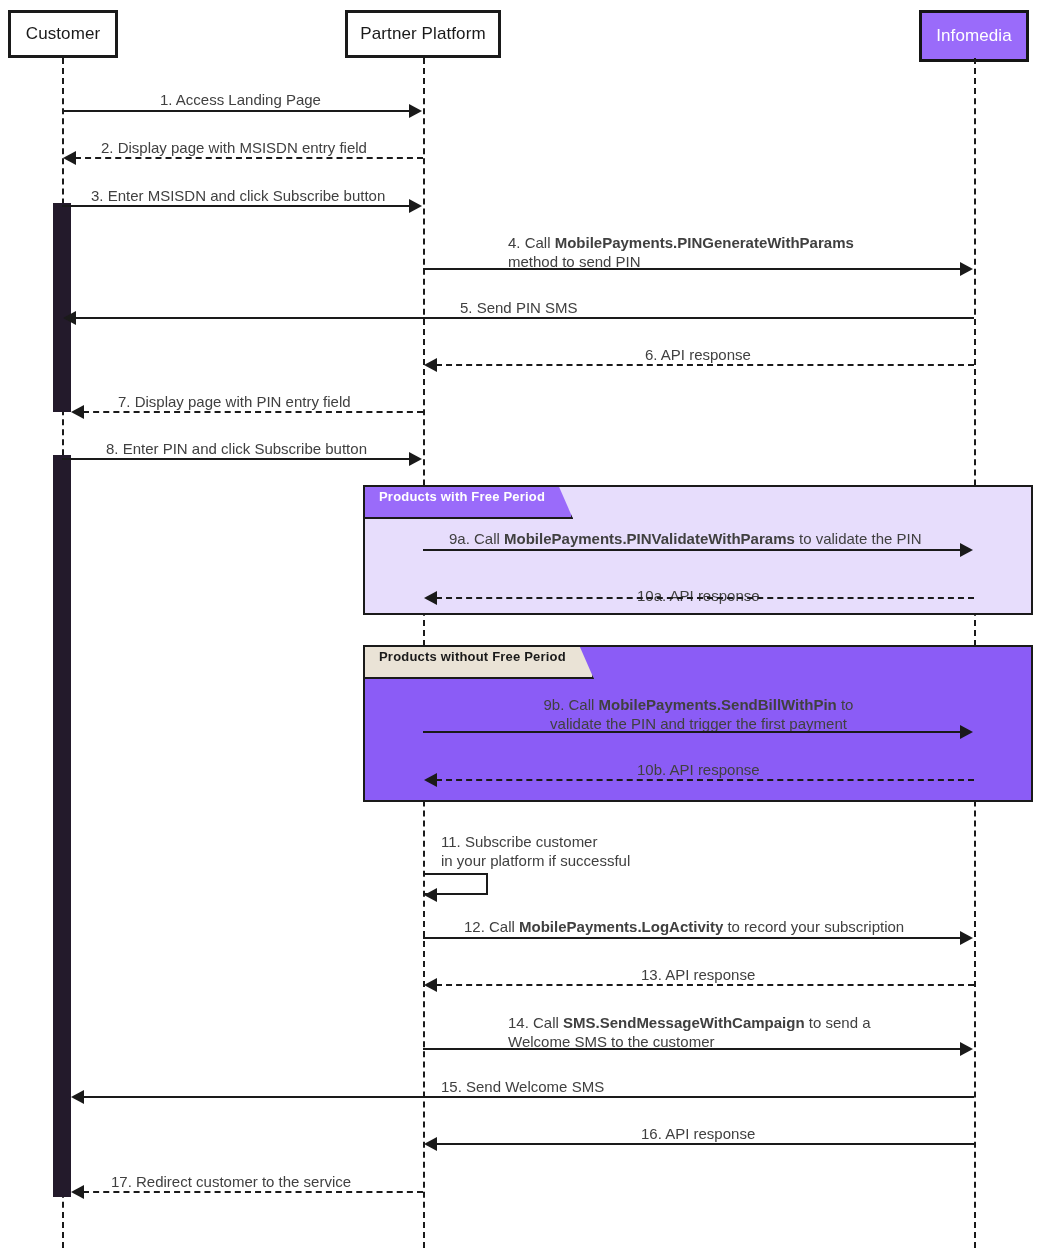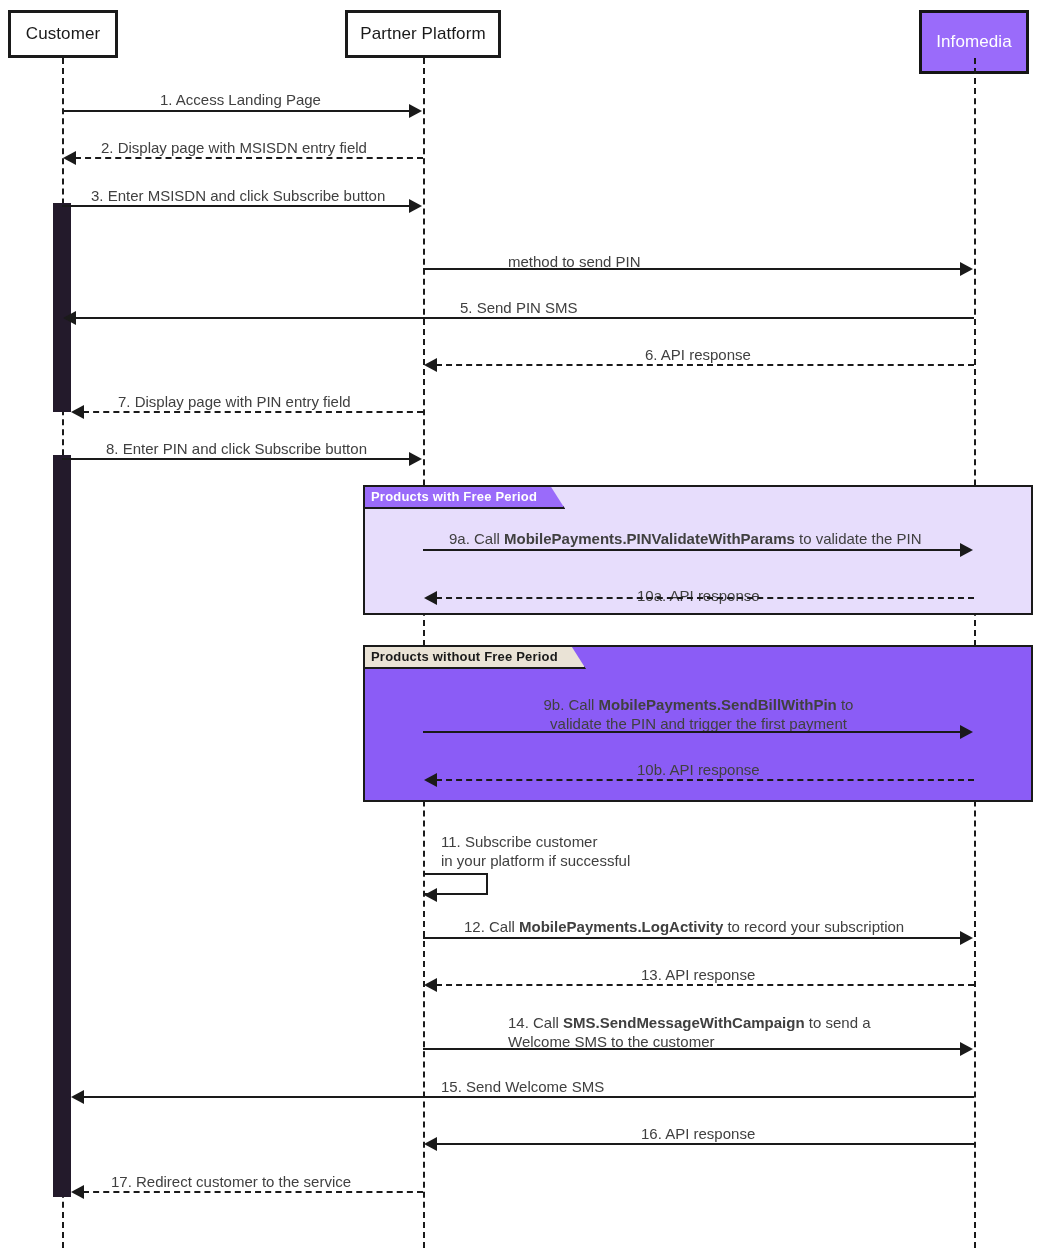--- a/index.html
+++ b/index.html
@@ -59,23 +59,23 @@
     position: absolute;
     box-sizing: border-box;
     border: 2px solid #1a1a1a;
   }
   .fragment.frag-purple { background: #e7ddfc; }
   .fragment.frag-cream  { background: #8b5cf6; }
 
   .fragment-label {
     position: absolute;
     box-sizing: border-box;
-    height: 22px;
+    height: 32px;
     line-height: 20px;
-    padding: 0 26px 0 6px;
+    padding: 0 26px 0 14px;
     font-size: 13px;
     font-weight: bold;
     letter-spacing: .2px;
     border: 2px solid #1a1a1a;
     border-top: none;
     border-left: none;
     white-space: nowrap;
     -webkit-clip-path: polygon(0 0, calc(100% - 14px) 0, 100% 100%, 0 100%);
     clip-path: polygon(0 0, calc(100% - 14px) 0, 100% 100%, 0 100%);
   }
@@ -131,21 +131,21 @@
 <div id="diagram">
 
   <div class="participant" style="left:8px; top:10px; width:110px; height:48px;">
     <span>Customer</span>
   </div>
 
   <div class="participant" style="left:345px; top:10px; width:156px; height:48px;">
     <span>Partner Platform</span>
   </div>
 
-  <div class="participant accent" style="left:919px; top:10px; width:110px; height:64px;">
+  <div class="participant accent" style="left:919px; top:10px; width:110px; height:52px;">
     <span>Infomedia</span>
   </div>
 
   <div class="lifeline" style="left:62px; top:58px; height:1190px;"></div>
   <div class="lifeline" style="left:423px; top:58px; height:1190px;"></div>
   <div class="lifeline" style="left:974px; top:58px; height:1190px;"></div>
 
   <div class="fragment frag-purple" style="left:363px; top:485px; width:670px; height:130px;">
     <div class="fragment-label lbl-purple" style="left:0; top:0;">Products with Free Period</div>
   </div>
@@ -163,21 +163,21 @@
 
   <div class="msg-label" style="left:101px; top:138px;">2. Display page with MSISDN entry field</div>
   <div class="msg-line dashed" style="left:75px; top:157px; width:348px;"></div>
   <div class="arrowhead left" style="left:63px; top:151px;"></div>
 
   <div class="msg-label" style="left:91px; top:186px;">3. Enter MSISDN and click Subscribe button</div>
   <div class="msg-line" style="left:62px; top:205px; width:348px;"></div>
   <div class="arrowhead right" style="left:409px; top:199px;"></div>
 
   <div class="msg-label" style="left:508px; top:233px;">
-    <br>
+    <span><span>4. Call </span><b>MobilePayments.PINGenerateWithParams</b><span></span></span><br>
     <span>method to send PIN</span>
   </div>
   <div class="msg-line" style="left:423px; top:268px; width:538px;"></div>
   <div class="arrowhead right" style="left:960px; top:262px;"></div>
 
   <div class="msg-label" style="left:460px; top:298px;">5. Send PIN SMS</div>
   <div class="msg-line" style="left:75px; top:317px; width:899px;"></div>
   <div class="arrowhead left" style="left:63px; top:311px;"></div>
 
   <div class="msg-label" style="left:645px; top:345px;">6. API response</div>

